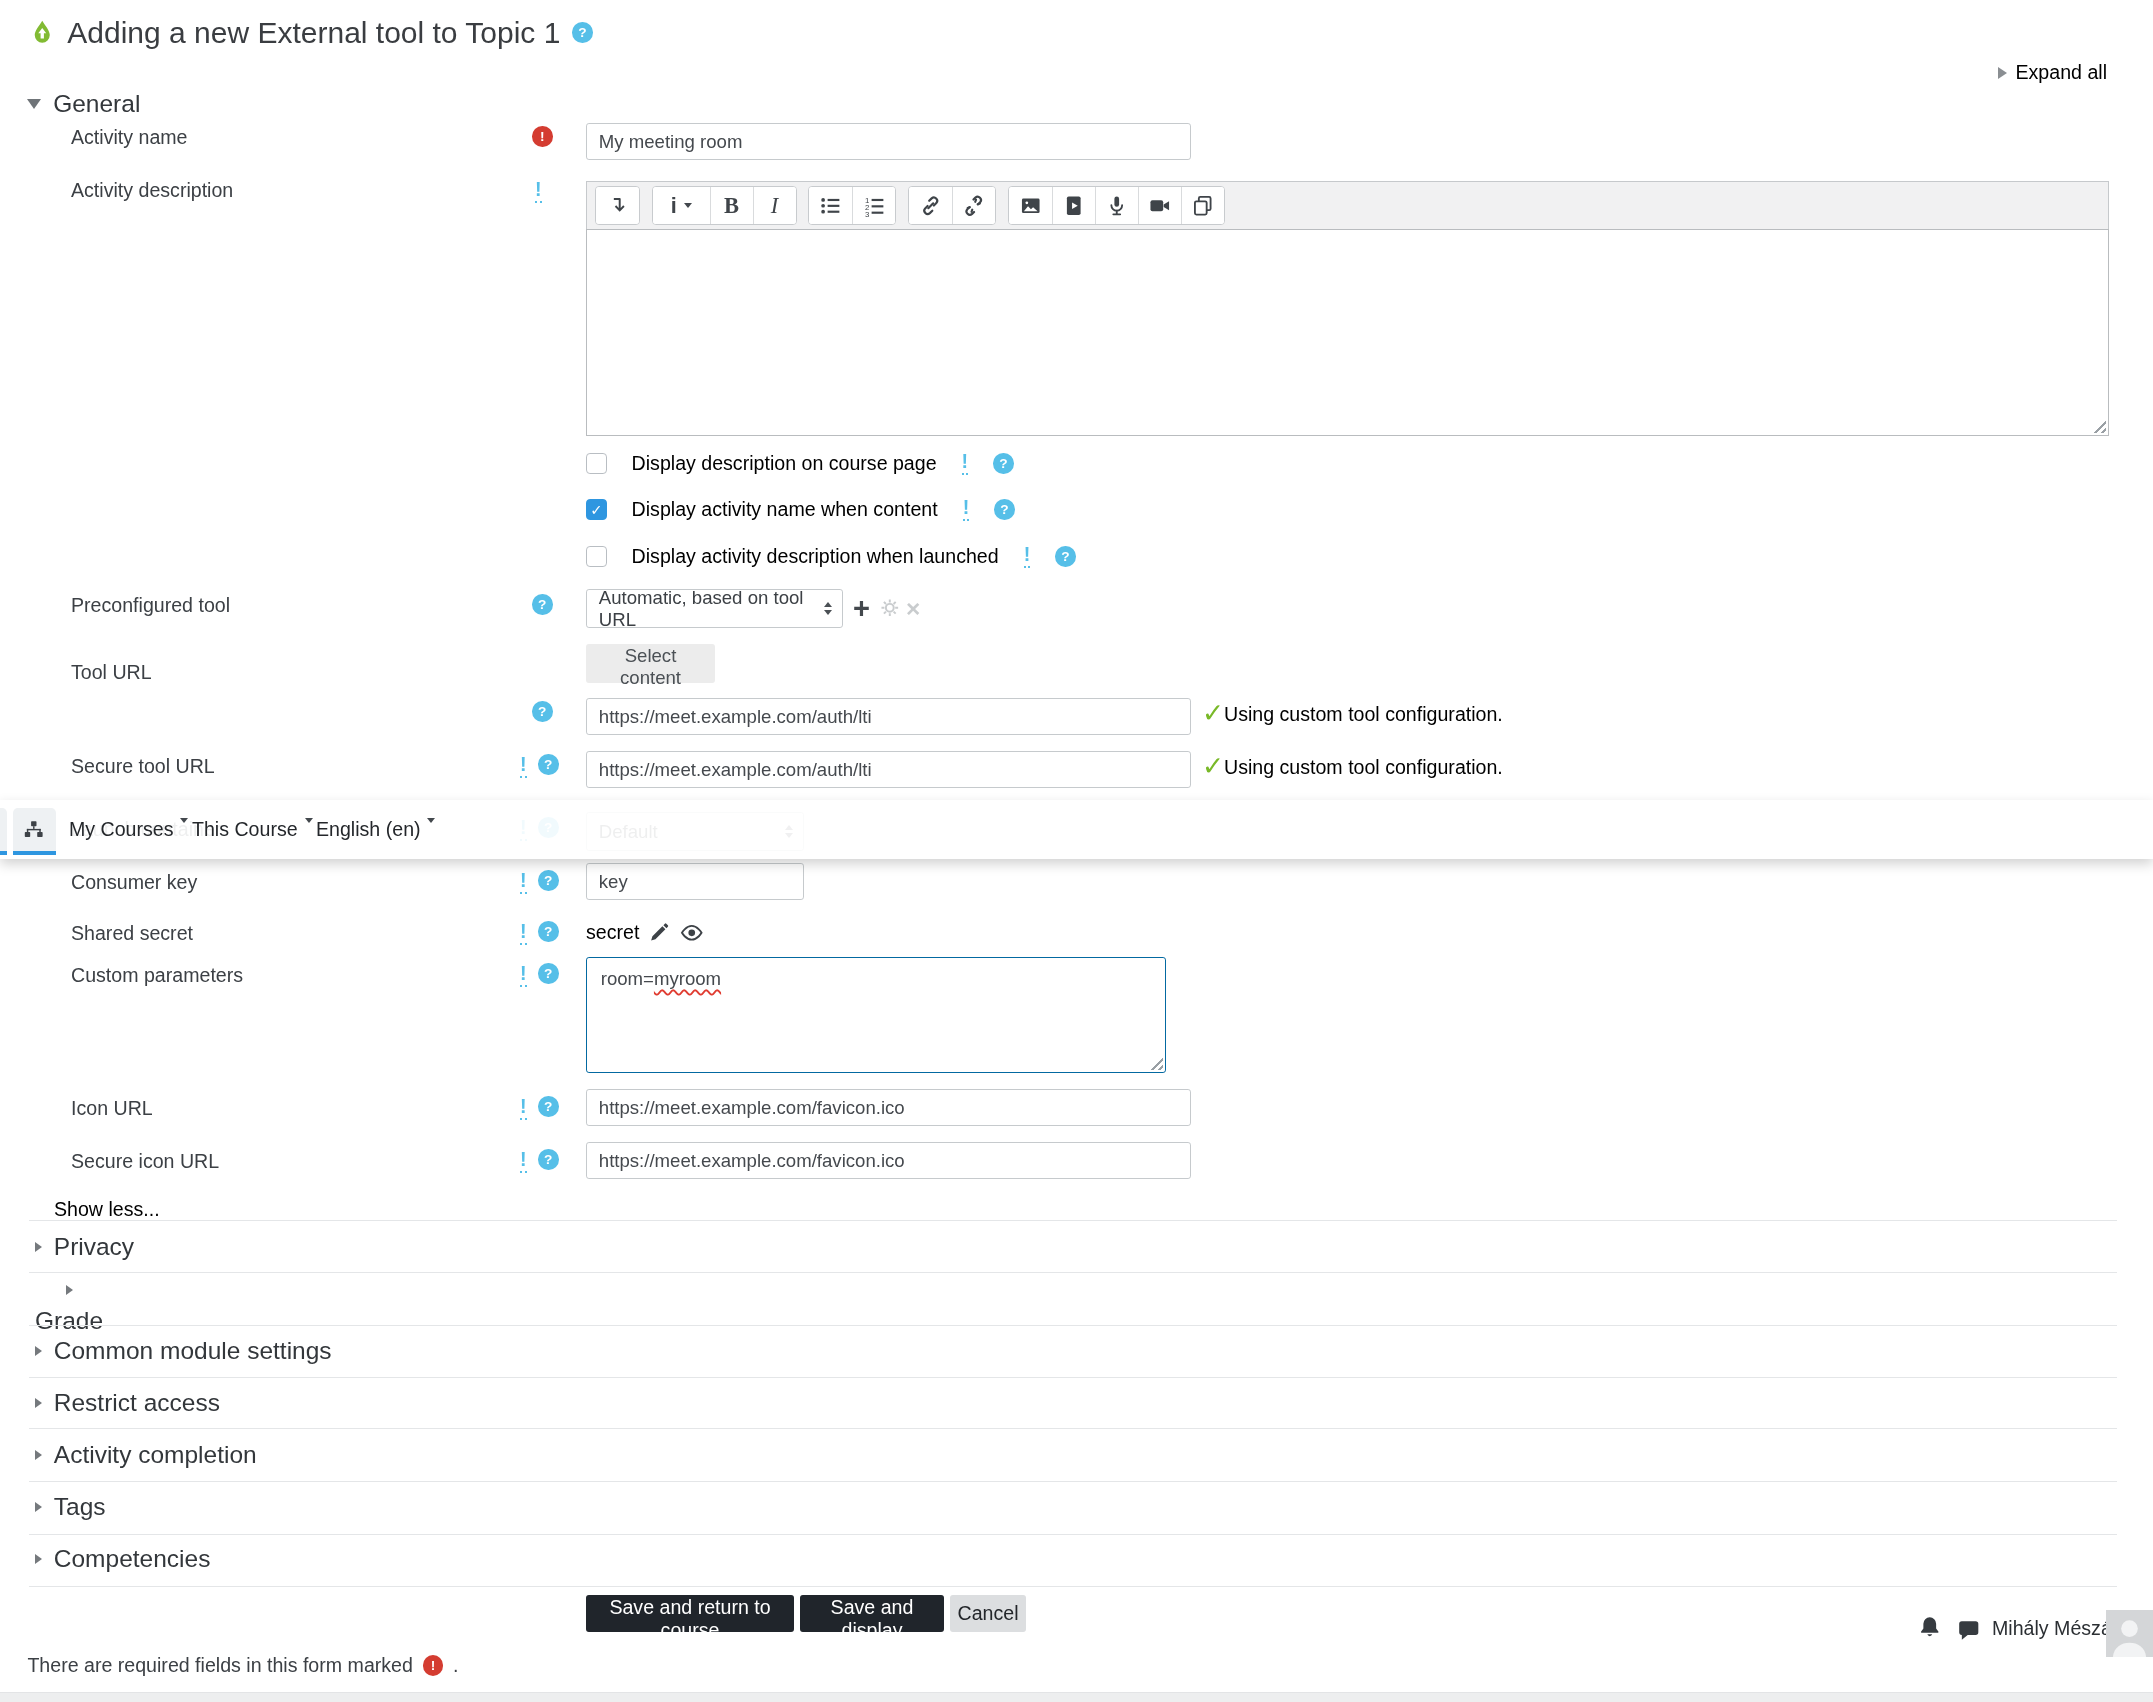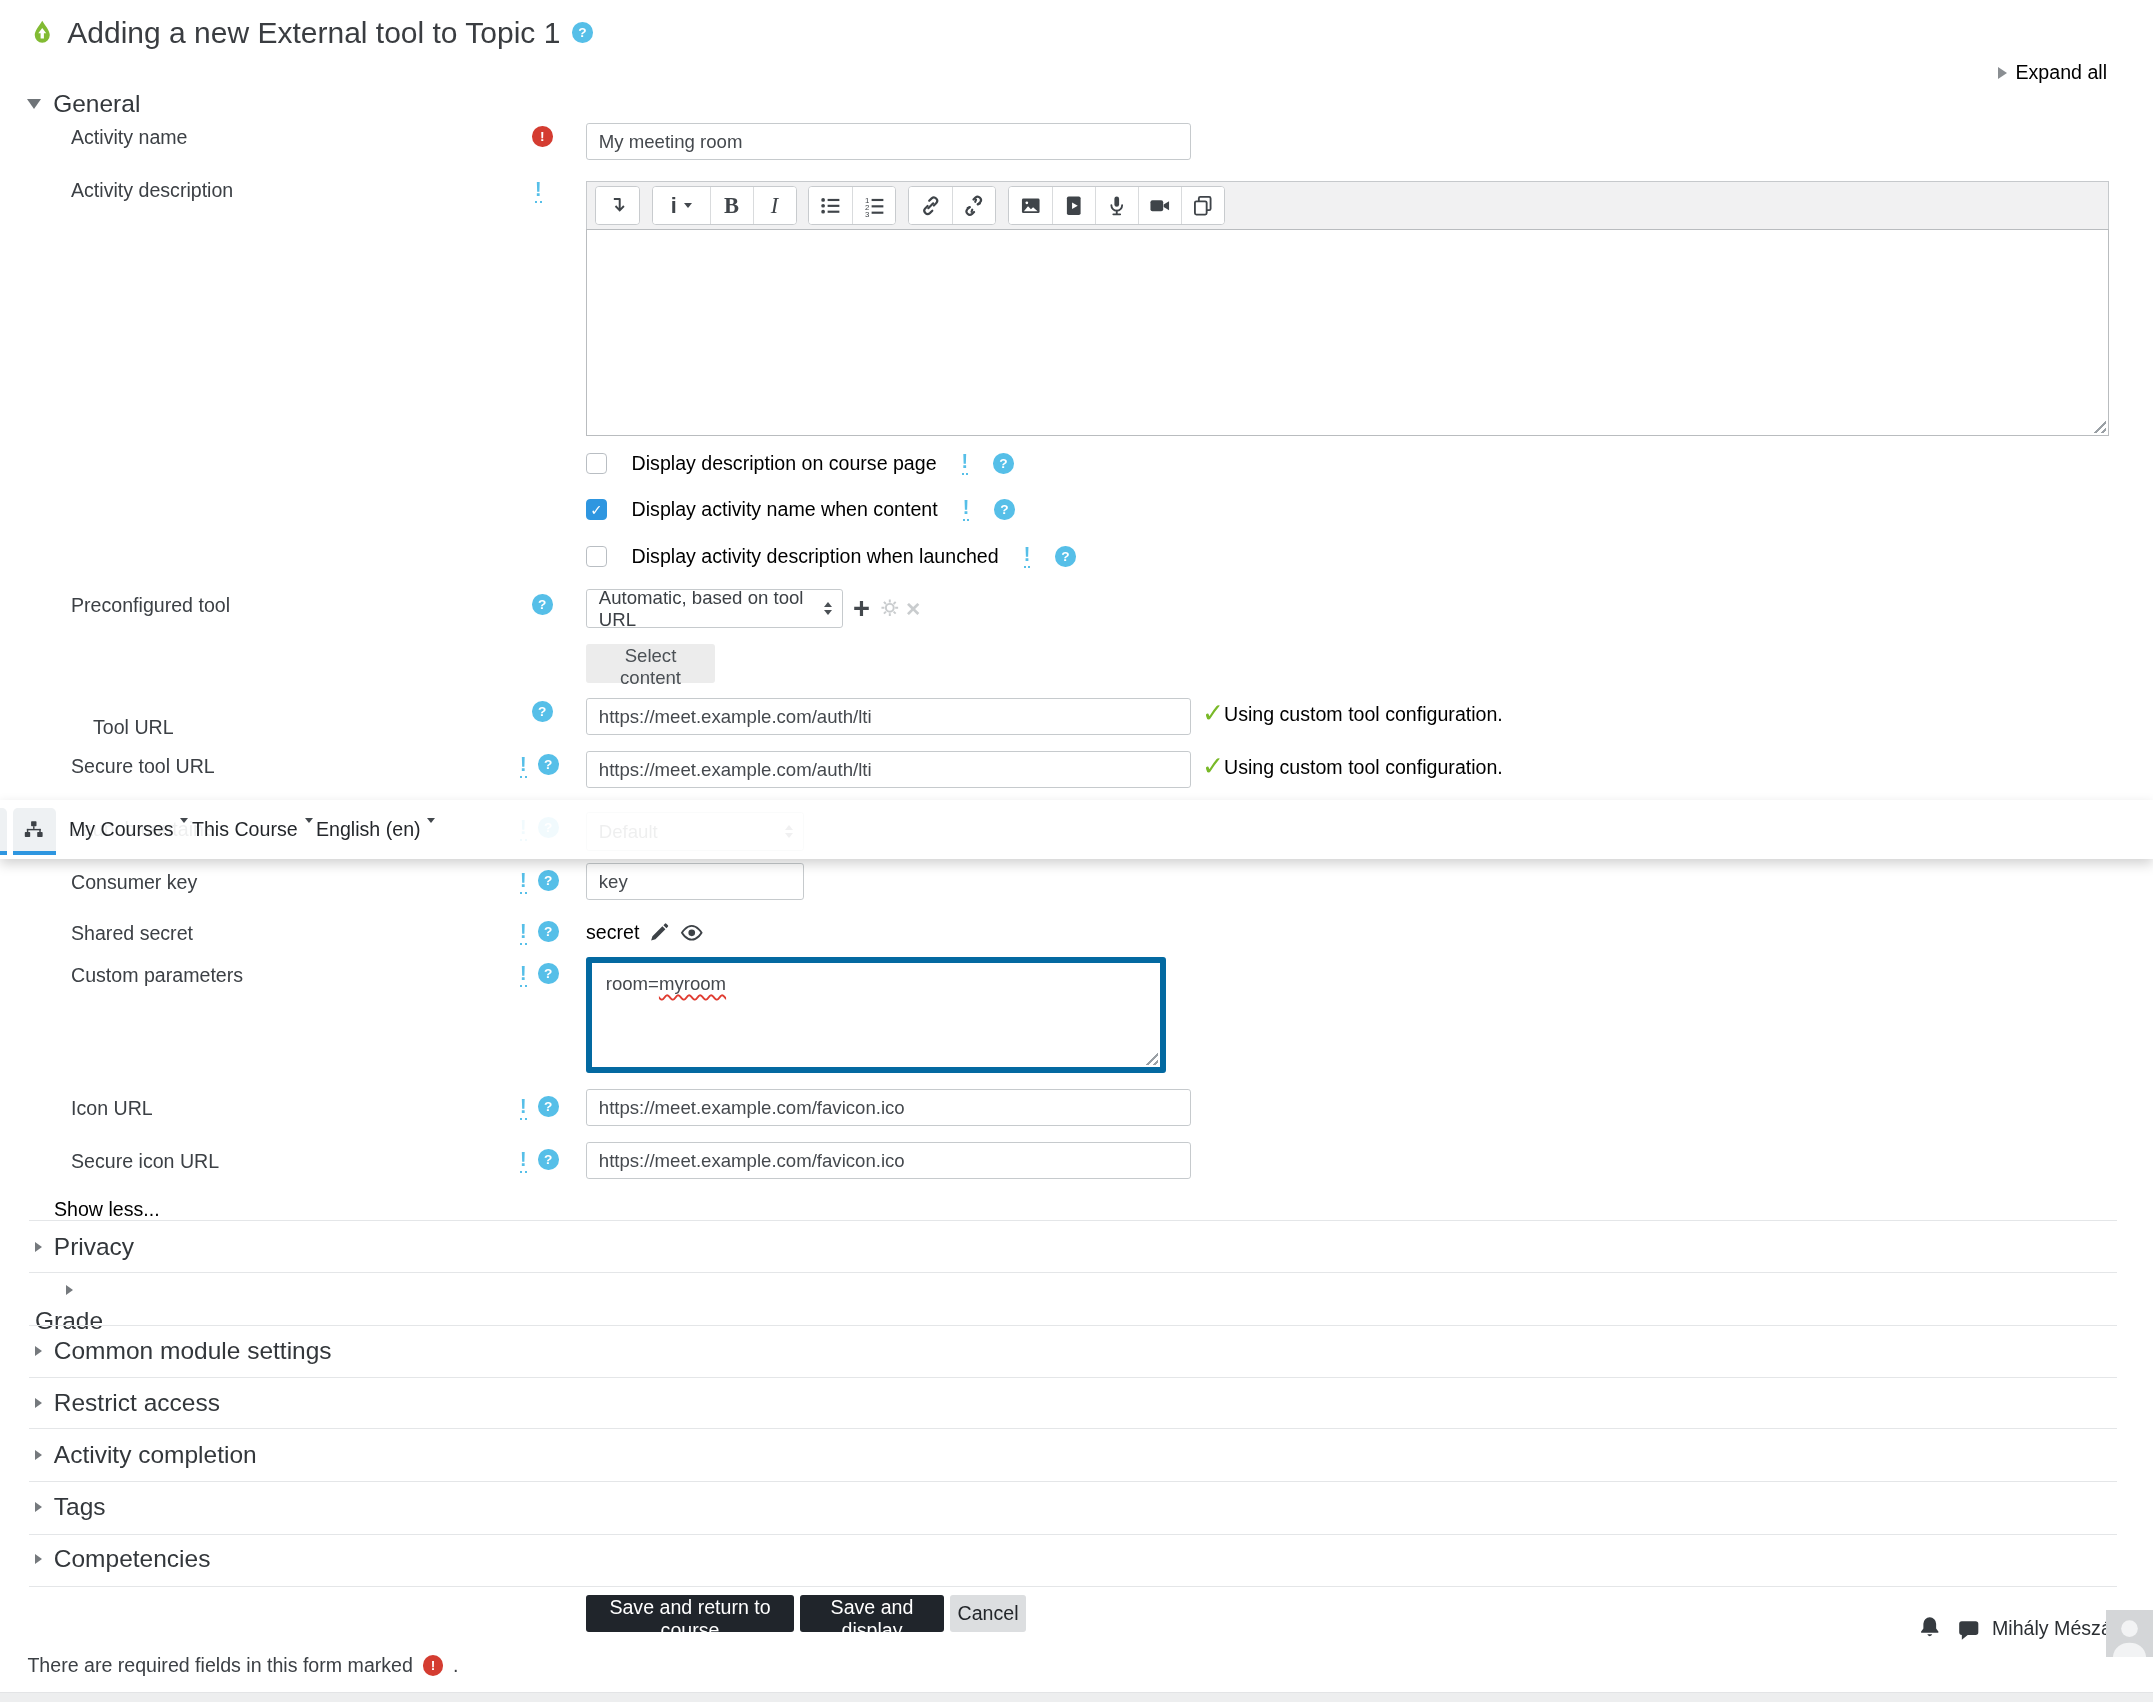--- a/index.html
+++ b/index.html
@@ -51,21 +51,21 @@
             border-left:1px solid #d9dbdd;cursor:pointer;padding:0;}
   .atto-btn:first-child{border-left:none;}
   .atto-btn.wide{width:57px;}
   .atto-i{font-size:21.6px;font-weight:bold;color:#3f4449;}
   .atto-B{font-family:"Liberation Serif","DejaVu Serif",serif;font-weight:bold;font-size:22.5px;color:#3f4449;}
   .atto-I{font-family:"Liberation Serif","DejaVu Serif",serif;font-style:italic;font-size:22.5px;color:#3f4449;}
   .atto-content{position:absolute;box-sizing:border-box;background:#fff;border:1px solid #b9bcbf;}
   .grip{position:absolute;right:2px;bottom:2px;width:14.7px;height:14.7px;
         background:repeating-linear-gradient(135deg,transparent 0 2.9px,#9aa0a5 2.9px 4.9px);
         clip-path:polygon(100% 0,100% 100%,0 100%);}
-  .fake-ta{position:absolute;box-sizing:border-box;background:#fff;border:6px solid #0369a1;border-radius:2.9px;
+  .fake-ta{position:absolute;box-sizing:border-box;background:#fff;border:1px solid #0369a1;border-radius:2.9px;
            font-size:18.6px;color:#45494e;padding:9.8px 13.7px;}
   .wavy{text-decoration:underline wavy #e03c31;text-underline-offset:3.9px;text-decoration-thickness:2px;}
   
   .navbar{position:absolute;left:0;top:800px;width:2153px;height:59px;background:rgba(255,255,255,.8);
           box-shadow:0 4.9px 11.8px rgba(0,0,0,.18);z-index:10;}
   .nav-tab{position:absolute;top:7.8px;height:47px;box-sizing:border-box;background:#eef1f3;border-radius:4.9px 4.9px 0 0;
            border-bottom:4.9px solid #2e96e0;display:flex;align-items:center;justify-content:center;cursor:pointer;}
   .nav-link{position:absolute;top:17.6px;display:flex;font-size:19.6px;color:#24272b;cursor:pointer;white-space:nowrap;}
   .ghost{opacity:.42;}
   .sec-row{position:absolute;left:35px;display:flex;align-items:center;gap:11.8px;cursor:pointer;}
@@ -247,21 +247,21 @@
     <svg width="19.6" height="19.6" viewBox="0 0 20 20">
         <g stroke="#c9ccce" stroke-width="2" fill="none">
           <circle cx="10" cy="10" r="4"></circle>
           <path d="M10 1.5v3M10 15.5v3M1.5 10h3M15.5 10h3M4 4l2.1 2.1M13.9 13.9L16 16M16 4l-2.1 2.1M6.1 13.9L4 16"></path>
         </g>
       </svg>
   </span>
   <span class="abs" style="left:906px;top:592px;font-size:24.5px;font-weight:bold;color:#c9ccce;line-height:33px;">×</span>
   <button class="gray-btn" style="left:586px;top:644px;width:129px;">Select content</button>
 
-  <span class="lbl" style="top:716px;margin-left:22px;">Tool URL</span>
+  <span class="lbl" style="top:661px;">Tool URL</span>
   <span class="circle-ico help abs" style="left:532px;top:701px;">?</span>
   <input class="inp" style="left: 586px; top: 698px; width: 605px;" value="https://meet.example.com/auth/lti">
   <span class="green-check abs" style="left:1202px;top:700px;">✓</span>
   <span class="abs small-txt" style="left:1224px;top:703px;">Using custom tool configuration.</span>
 
   <span class="lbl" style="top:755px;">Secure tool URL</span>
   <span class="warn abs" style="left:520px;top:755px;">!</span>
   <span class="circle-ico help abs" style="left:538px;top:754px;">?</span>
   <input class="inp" style="left: 586px; top: 751px; width: 605px;" value="https://meet.example.com/auth/lti">
   <span class="green-check abs" style="left:1202px;top:753px;">✓</span>

